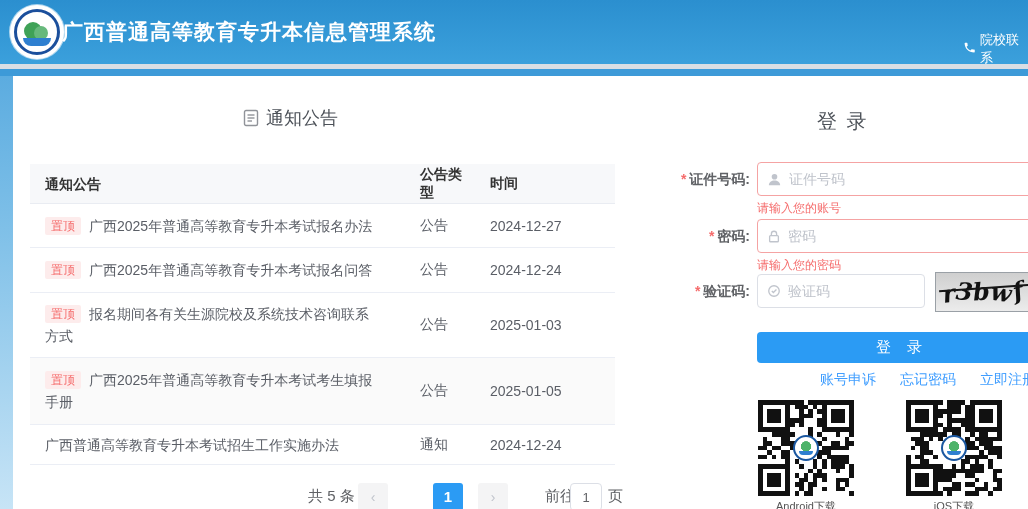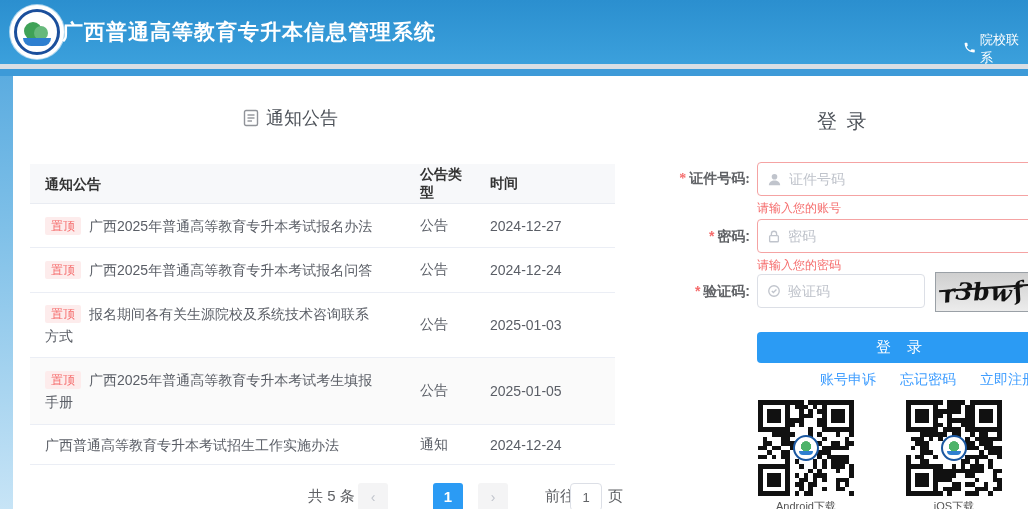--- a/index.html
+++ b/index.html
@@ -193,21 +193,21 @@
   <div class="pg pg-total">共 5 条</div>
   <div class="pg pg-btn pg-prev">‹</div>
   <div class="pg pg-btn pg-page">1</div>
   <div class="pg pg-btn pg-next">›</div>
   <div class="pg pg-goto">前往</div>
   <input class="pg pg-input" value="1" style="">
   <div class="pg pg-unit">页</div>
 
   <div class="login-title">登 录</div>
 
-  <div class="f-label" style="top:162px;font-family:Liberation Serif, serif;">
+  <div class="f-label" style="top:162px;">
     <span class="req">*</span><span>证件号码:</span>
   </div>
   <div class="f-input err-border" style="top:162px;width:290px;">
     <span class="icon-gray">
       <svg width="15" height="15" viewBox="0 0 16 16" fill="#c0c4cc">
           <circle cx="8" cy="5" r="3"></circle>
           <path d="M2 14c0-3.2 2.7-5 6-5s6 1.8 6 5H2z"></path>
         </svg>
     </span>
     <input placeholder="证件号码" style="">

